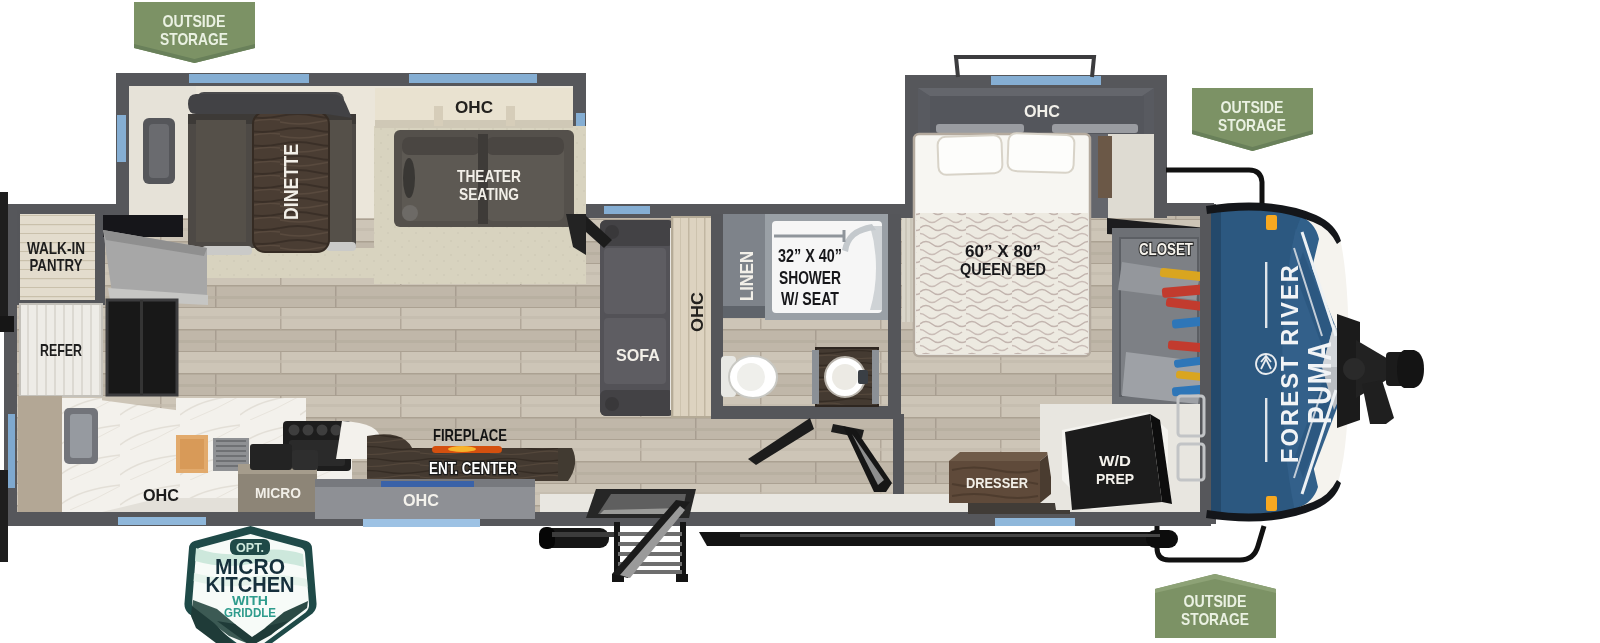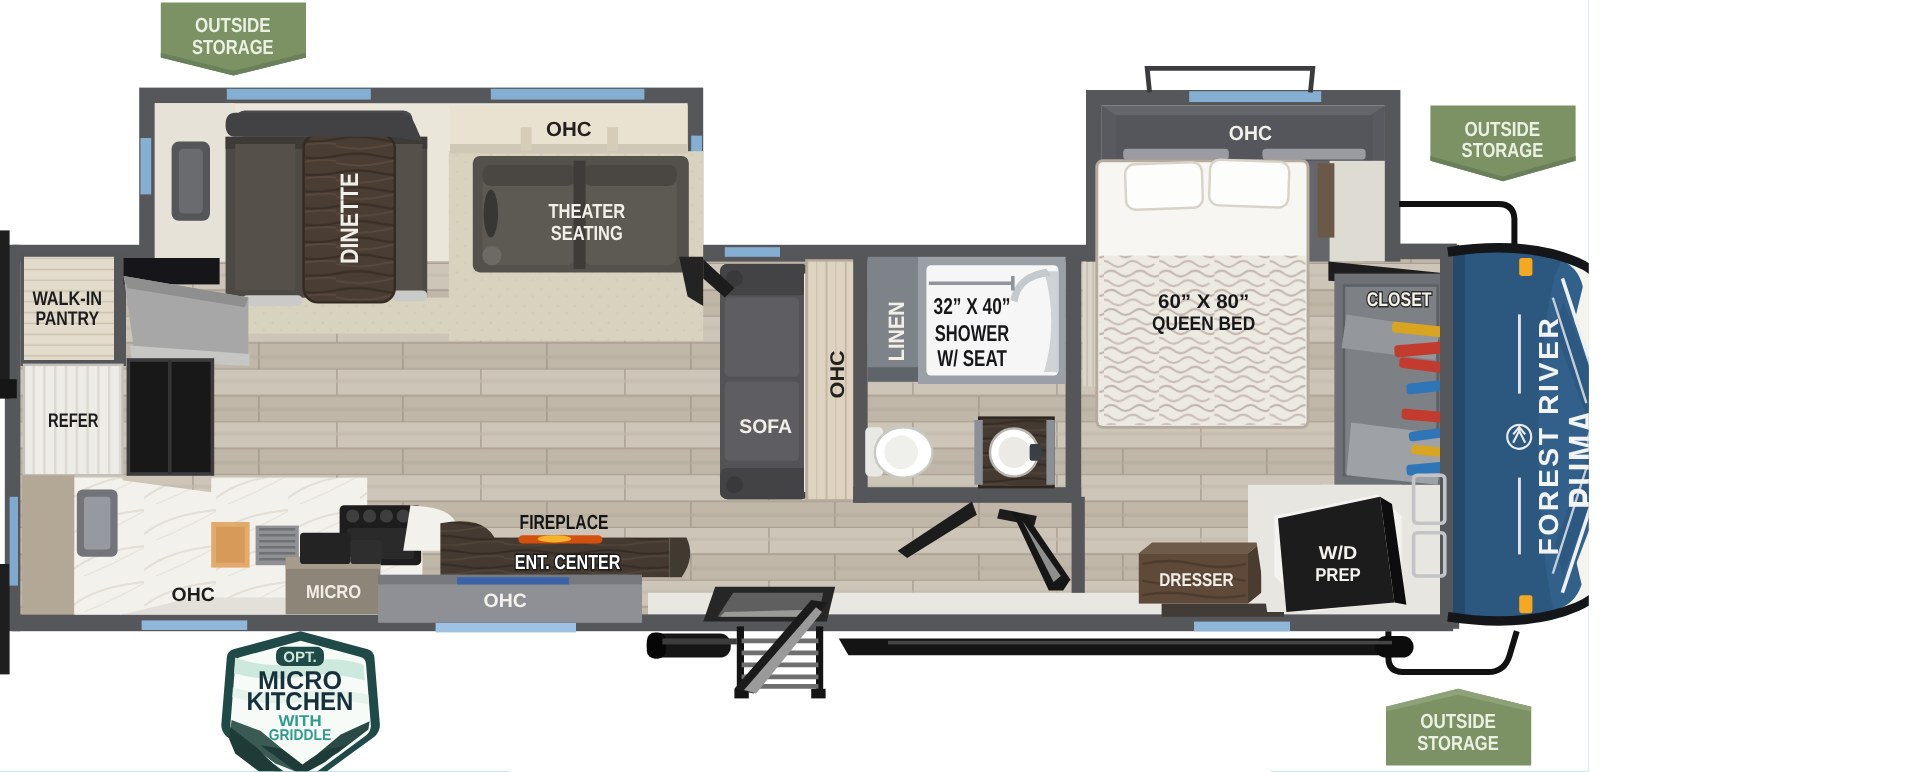--- a/index.html
+++ b/index.html
@@ -1,16 +1,16 @@
 <!DOCTYPE html>
 <html><head>
 <meta charset="utf-8">
 <style>
   html,body{margin:0;padding:0;background:#ffffff;}
-  #stage{position:relative;width:1324px;height:643px;background:#0ea5e9;overflow:hidden;
+  #stage{position:relative;width:1600px;height:643px;background:#fca5a5;overflow:hidden;
          font-family:"Liberation Sans", sans-serif;}
   svg{position:absolute;left:0;top:0;}
   text{font-family:"Liberation Sans", sans-serif;}
 </style>
 </head>
 <body>
 <div id="stage">
 <svg width="1600" height="643" viewBox="0 0 1600 643">
 <defs>
   <pattern id="wood" width="120" height="44" patternUnits="userSpaceOnUse">

